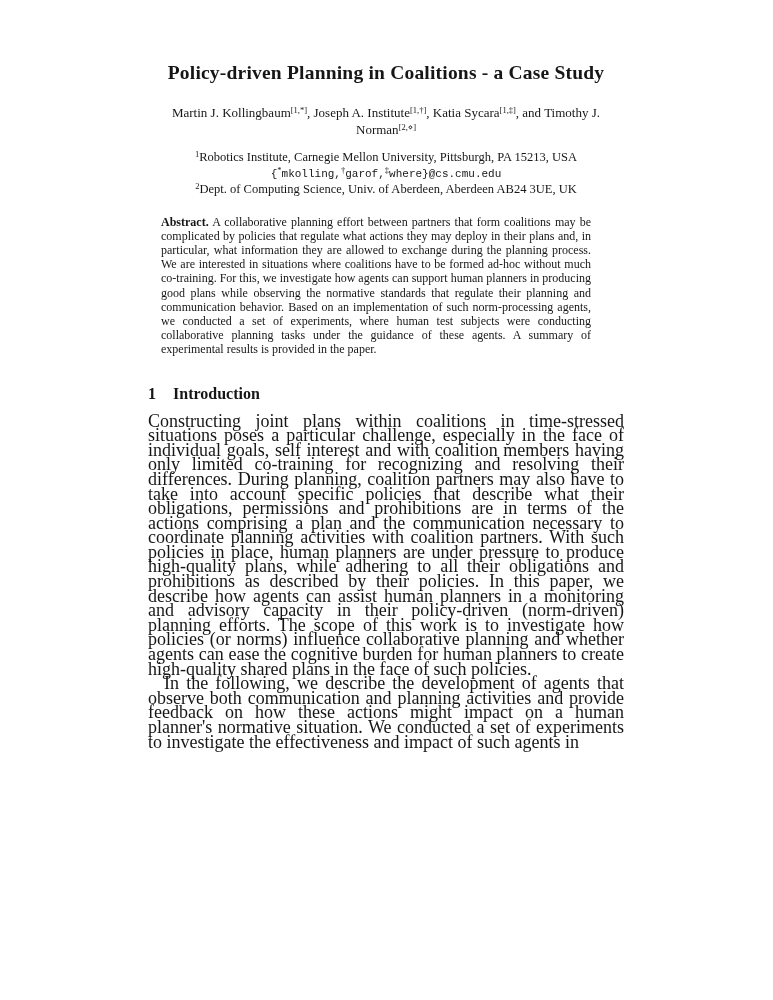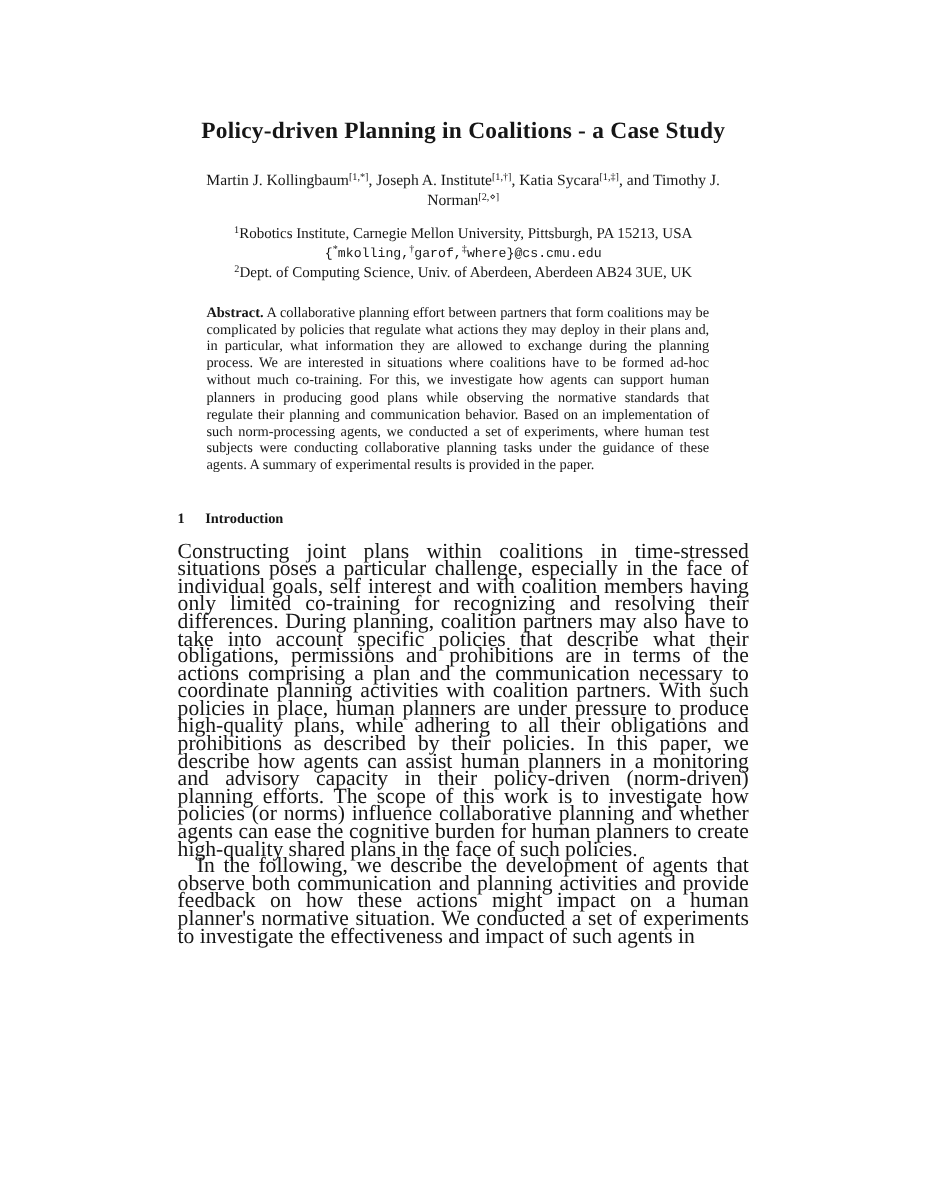--- a/index.html
+++ b/index.html
@@ -12,21 +12,21 @@
     width: 773px;
     height: 1000px;
     background: #ffffff;
     color: #161616;
     font-family: "Liberation Serif", "DejaVu Serif", serif;
     overflow: hidden;
   }
   .content {
     width: 476px;
     margin-left: 148px;
-    padding-top: 97px;
+    padding-top: 60px;
   }
   .title {
     margin: 0;
     font-size: 19.5px;
     line-height: 26px;
     font-weight: bold;
     text-align: center;
     letter-spacing: 0.2px;
   }
   .authors {
@@ -44,33 +44,33 @@
     margin-top: 12px;
     font-size: 12.5px;
     line-height: 15.5px;
     text-align: center;
   }
   .mono {
     font-family: "Liberation Mono", "DejaVu Sans Mono", monospace;
     font-size: 11px;
   }
   .abstract {
-    margin: 17px 33px 0 24px;
+    margin: 17px 33px 0 13px;
     font-size: 12px;
     line-height: 14.2px;
     text-align: justify;
     hyphens: auto;
     -webkit-hyphens: auto;
   }
   .abstract-label {
     font-weight: bold;
   }
   .section-heading {
     margin: 27px 0 0 0;
-    font-size: 12px;
+    font-size: 16px;
     line-height: 20px;
     font-weight: bold;
   }
   .sec-num {
     display: inline-block;
     margin-right: 17px;
   }
   .body-par {
     margin: 10px 0 0 0;
     font-size: 18px;

